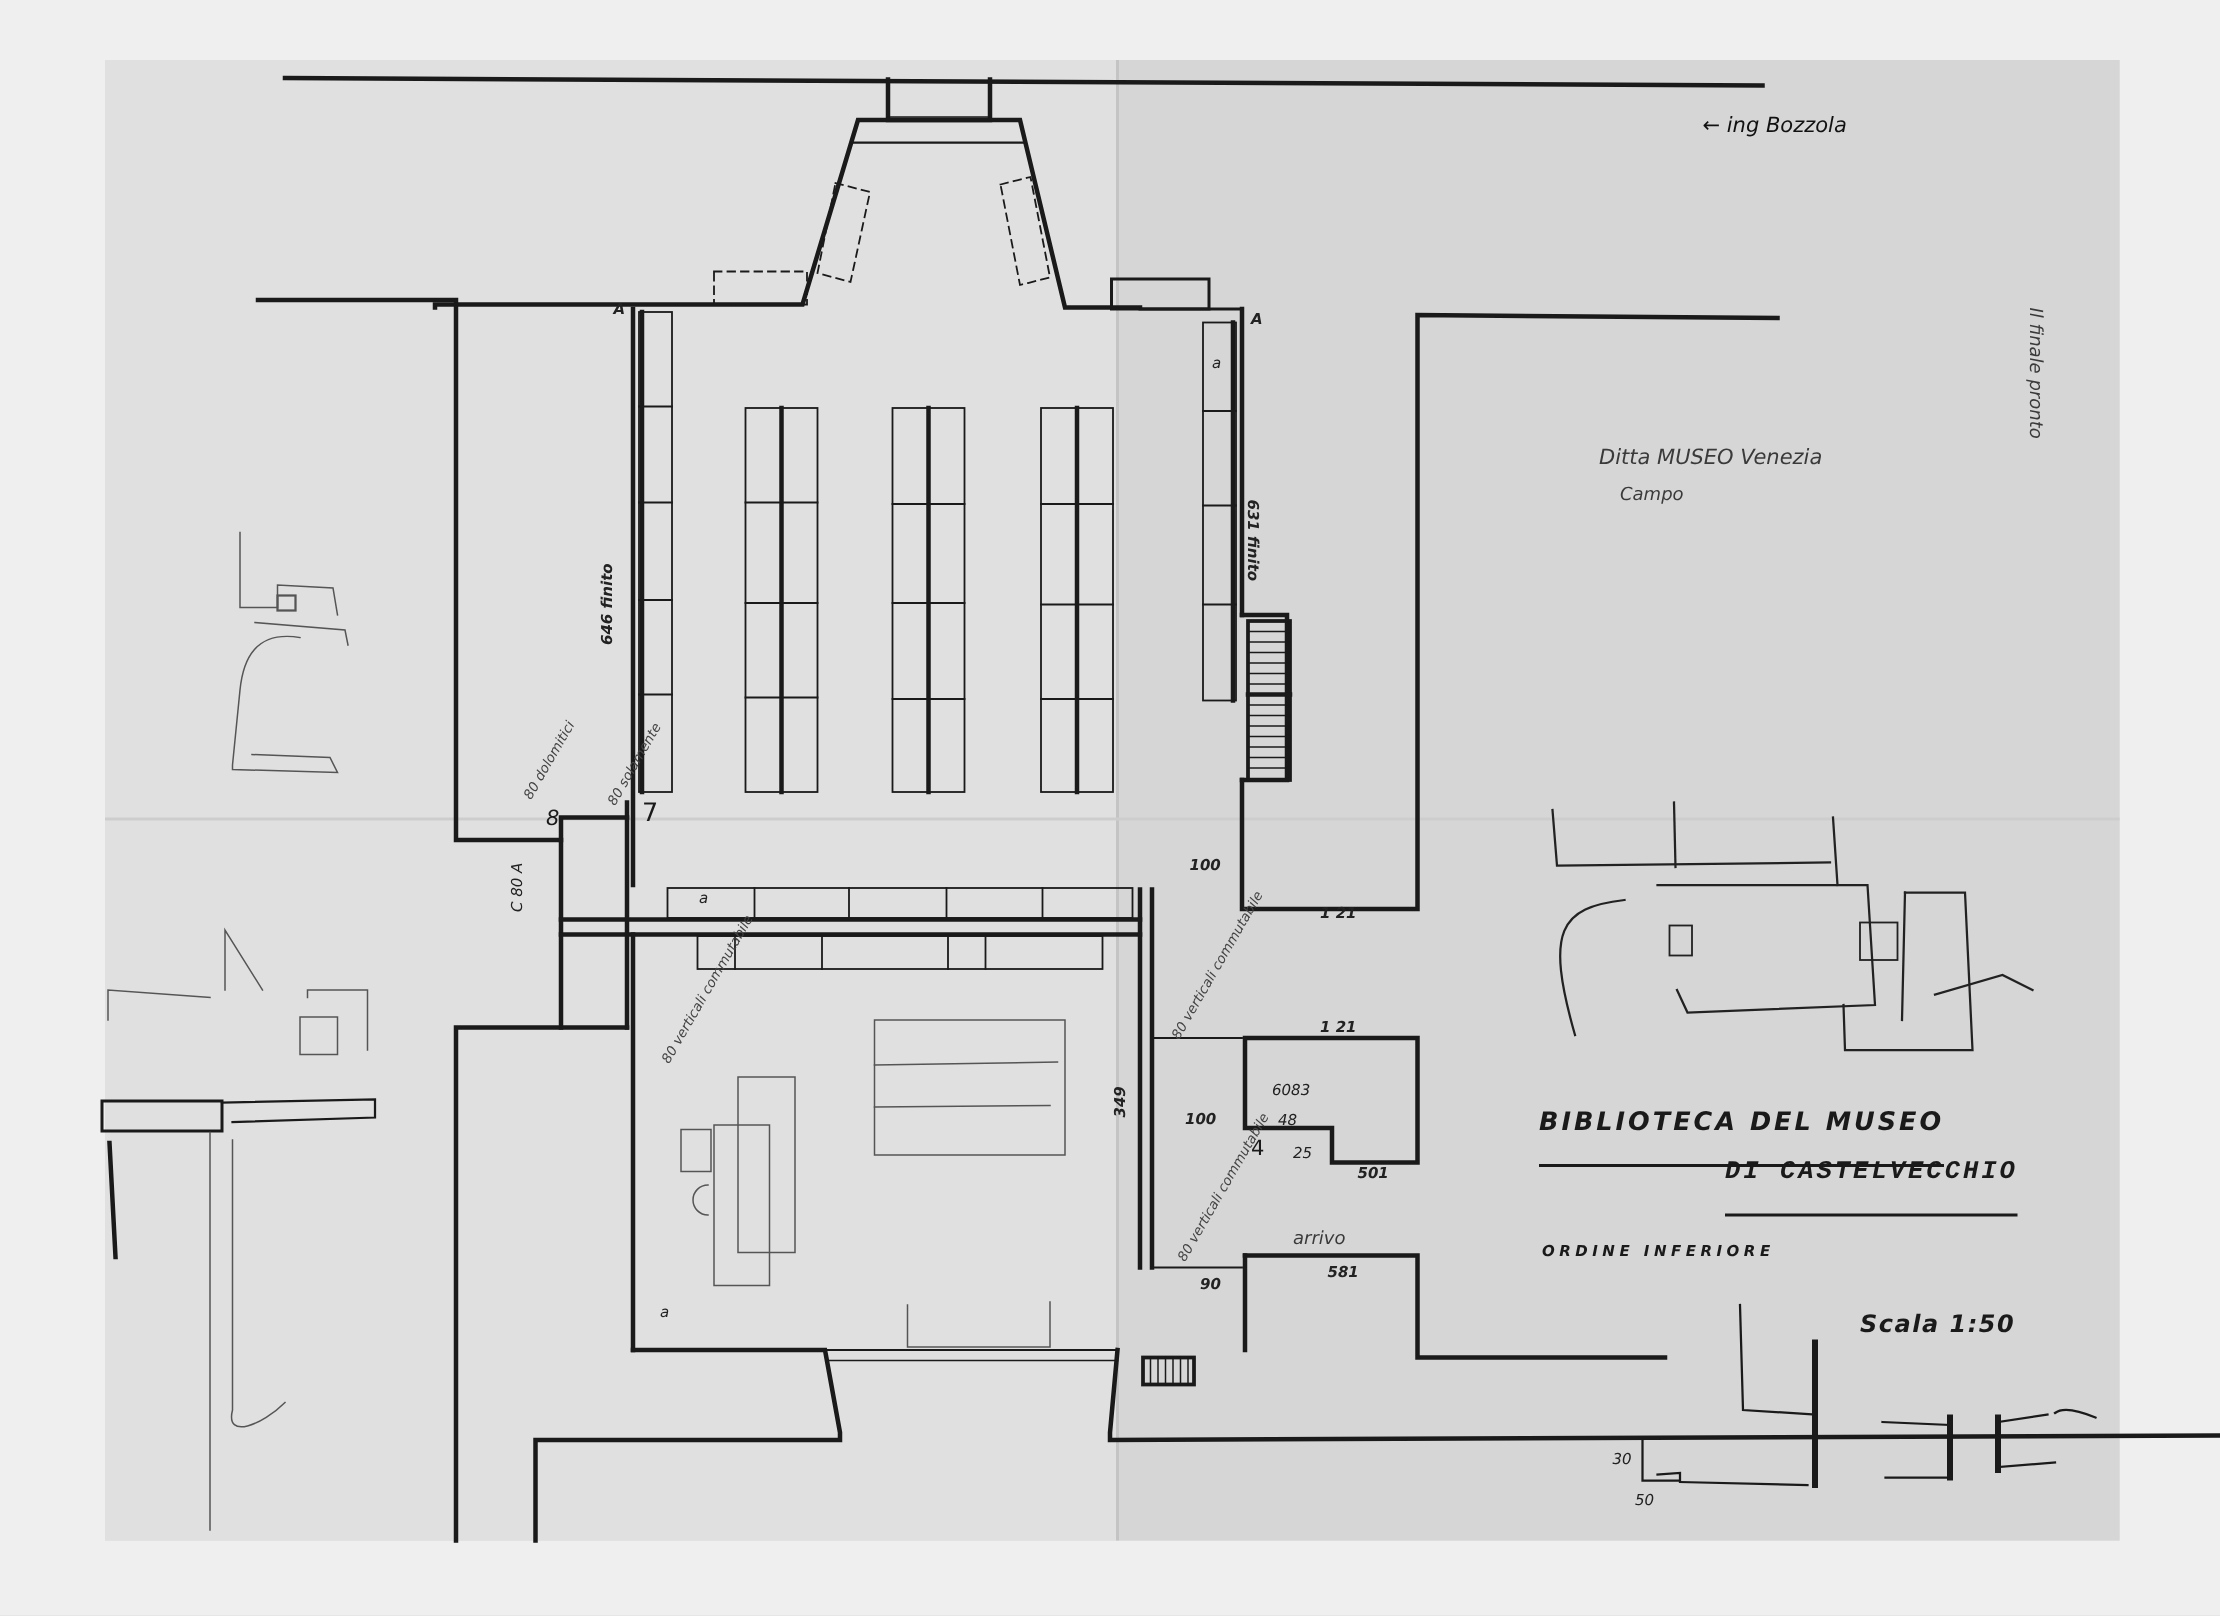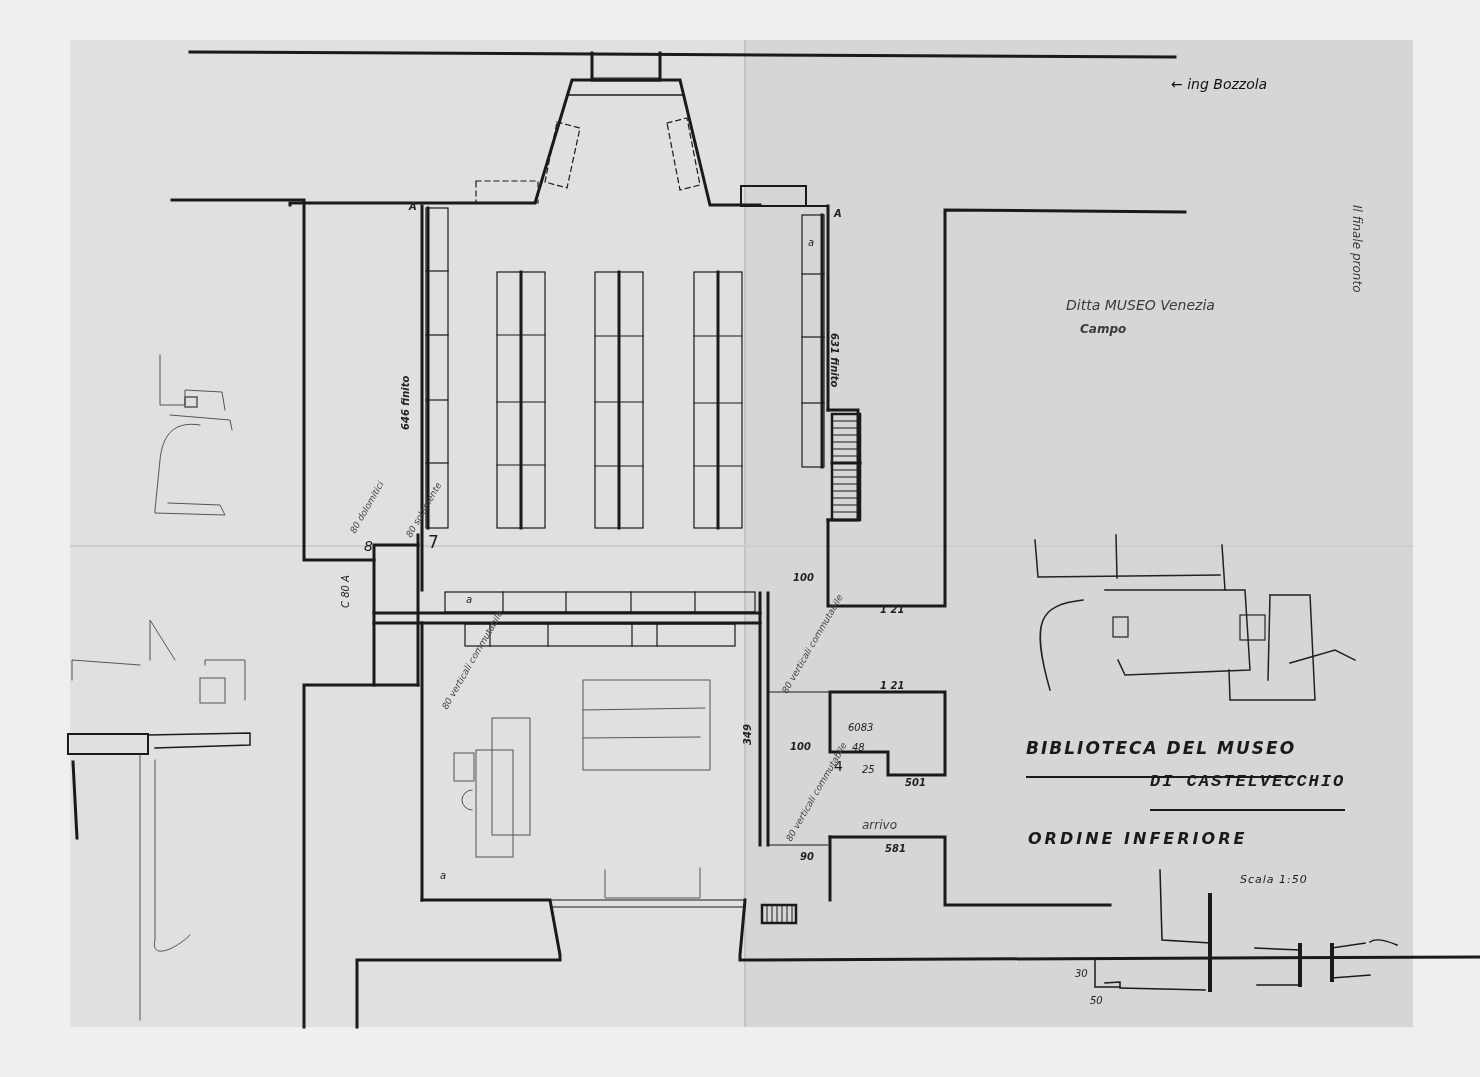--- a/index.html
+++ b/index.html
@@ -17,22 +17,22 @@
     .sheet-right { position: absolute; left: 675px; top: 0; width: 668px; height: 100%; background: #d6d6d6; }
     .fold-v { position: absolute; left: 674px; top: 0; width: 2px; height: 100%; background: #c4c4c4; }
     .fold-h { position: absolute; left: 0; top: 505px; width: 100%; height: 2px; background: #cdcdcd; }
     svg.plan { position: absolute; left: 0; top: 0; }
     .hand {
       position: absolute; color: #1a1a1a; white-space: nowrap;
       font-family: "DejaVu Sans", sans-serif; font-style: italic;
     }
     .title { font-weight: bold; font-size: 17px; letter-spacing: 2px; font-style: italic; }
     .title-u { border-bottom: 2px solid #1a1a1a; padding-bottom: 18px; }
-    .sub { font-weight: bold; font-size: 16px; letter-spacing: 3px; font-style: italic; text-align: center; }
-    .scale { font-weight: normal; font-size: 11px; letter-spacing: 1px; }
+    .sub { font-weight: bold; font-size: 10px; letter-spacing: 3px; font-style: italic; text-align: center; }
+    .scale { font-weight: bold; font-size: 16px; letter-spacing: 1px; }
     .pencil { color: #3a3a3a; font-size: 13px; }
     .dim { font-size: 10px; font-weight: bold; color: #222; }
     .vert { transform-origin: left top; transform: rotate(-90deg); }
     .vert-d { transform-origin: left top; transform: rotate(90deg); }
     .diag { transform-origin: left top; transform: rotate(-60deg); font-size: 9px; color: #444; }
   </style>
 </head>
 <body>
 
 <div class="sheet">
@@ -235,23 +235,23 @@
       <path d="M1370,942 C1375,938 1385,940 1397,945"></path>
     </g>
   </g>
 </svg>
 
 <div class="hand title title-u" style="left:1026px;top:738px;">BIBLIOTECA DEL MUSEO</div>
 <div class="hand title title-u" style="left:1150px;top:772px;font-family:Liberation Mono, monospace;">DI CASTELVECCHIO</div>
 <div class="hand sub" style="left:1028px;top:829px;">ORDINE INFERIORE</div>
 <div class="hand scale" style="left:1240px;top:873px;">Scala 1:50</div>
 
-<div class="hand pencil" style="left:1135px;top:76px;font-size:14px;color:#111;margin-left:36px;">← ing Bozzola</div>
+<div class="hand pencil" style="left:1135px;top:76px;font-size:14px;color:#111;">← ing Bozzola</div>
 <div class="hand pencil" style="left:1066px;top:297px;font-size:14px;">Ditta MUSEO Venezia</div>
-<div class="hand pencil" style="left:1080px;top:322px;font-size:12px;font-weight:bold;">Campo</div>
+<div class="hand pencil" style="left:1080px;top:322px;font-size:12px;">Campo</div>
 <div class="hand pencil vert-d" style="left:1364px;top:205px;font-size:12px;">Il finale pronto</div>
 
 <div class="hand dim vert" style="left:400px;top:430px;">646 finito</div>
 <div class="hand dim vert-d" style="left:840px;top:333px;">631 finito</div>
 <div class="hand dim" style="left:793px;top:572px;">100</div>
 <div class="hand dim" style="left:790px;top:741px;">100</div>
 <div class="hand dim" style="left:800px;top:851px;text-align:right;">90</div>
 <div class="hand dim vert" style="left:742px;top:745px;">349</div>
 
 <div class="hand dim" style="left:466px;top:594px;font-weight:normal;">a</div>

